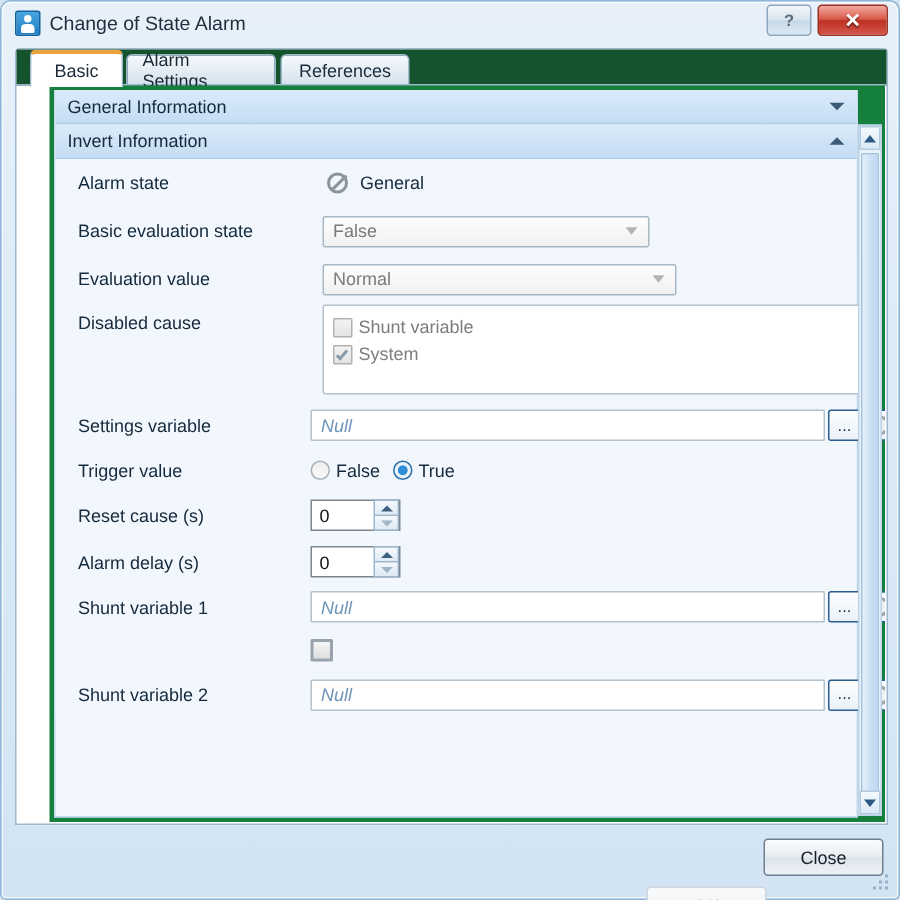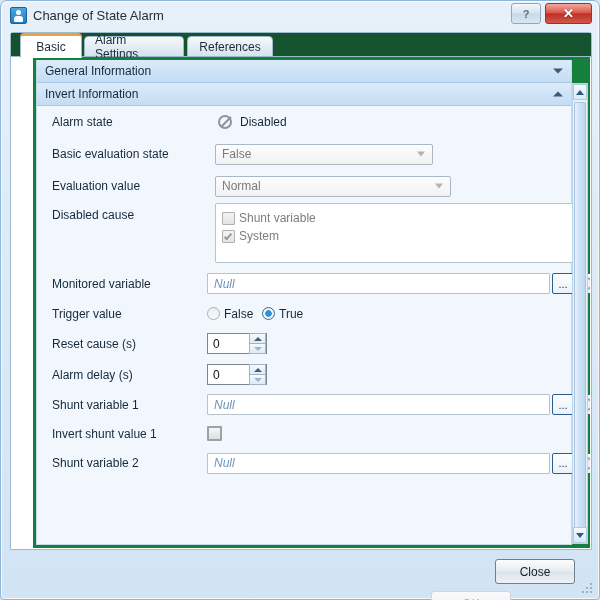--- a/index.html
+++ b/index.html
@@ -300,21 +300,21 @@
     font-size:12px;cursor:default;
   }
   #ok-btn{
     right:88px;
     border:1px solid #cfd6dc;
     background:linear-gradient(to bottom,#f8f9fa,#eff1f3);
     color:#aeb5bb;
     margin-top:32px;
   }
   #close-dlg-btn{
-    right:24px;
+    right:10px;
     border:1px solid #6f7f8d;
     background:linear-gradient(to bottom,#fbfcfd,#e7ecf1 48%,#dbe3ea 52%,#eef2f6);
     color:#14202b;
   }
   #grip{position:absolute;right:5px;bottom:4px;width:12px;height:12px;}
   #grip i{position:absolute;width:2px;height:2px;background:#9ab2c8;}
 </style>
 </head>
 <body>
 
@@ -357,21 +357,21 @@
         <div class="section-header">
           <span class="title">Invert Information</span>
           <span class="chev up"></span>
         </div>
 
         <div class="body-block">
 
           <div class="row" style="height:32px">
             <span class="label">Alarm state</span>
             <span class="disabled-icon"></span>
-            <span class="status-text">Disabled</span>
+            <span class="status-text">General</span>
           </div>
 
           <div class="row" style="height:32px">
             <span class="label">Basic evaluation state</span>
             <div class="combo" style="left:178px;width:218px">
               <span class="val">False</span>
               <span class="arrow"></span>
             </div>
           </div>
 
@@ -395,21 +395,21 @@
                 <span>System</span>
               </div>
             </div>
           </div>
         </div>
 
 
         <div class="body-block">
 
           <div class="row" style="height:31px">
-            <span class="label">Monitored variable</span>
+            <span class="label">Settings variable</span>
             <div class="textfield" style="left:170px;width:343px">
               <span class="ph">Null</span>
             </div>
             <div class="sq-btn" style="left:515px">
               <span>...</span>
             </div>
             <div class="sq-btn" style="left:538px">
               <span class="gear"></span>
             </div>
           </div>
@@ -455,21 +455,20 @@
             </div>
             <div class="sq-btn" style="left:515px">
               <span>...</span>
             </div>
             <div class="sq-btn" style="left:538px">
               <span class="gear"></span>
             </div>
           </div>
 
           <div class="row" style="height:29px">
-            <span class="label">Invert shunt value 1</span>
             <span class="cb big" style="position:absolute;left:170px"></span>
           </div>
 
 
           <div class="row" style="height:30px">
             <span class="label">Shunt variable 2</span>
             <div class="textfield" style="left:170px;width:343px">
               <span class="ph">Null</span>
             </div>
             <div class="sq-btn" style="left:515px">

